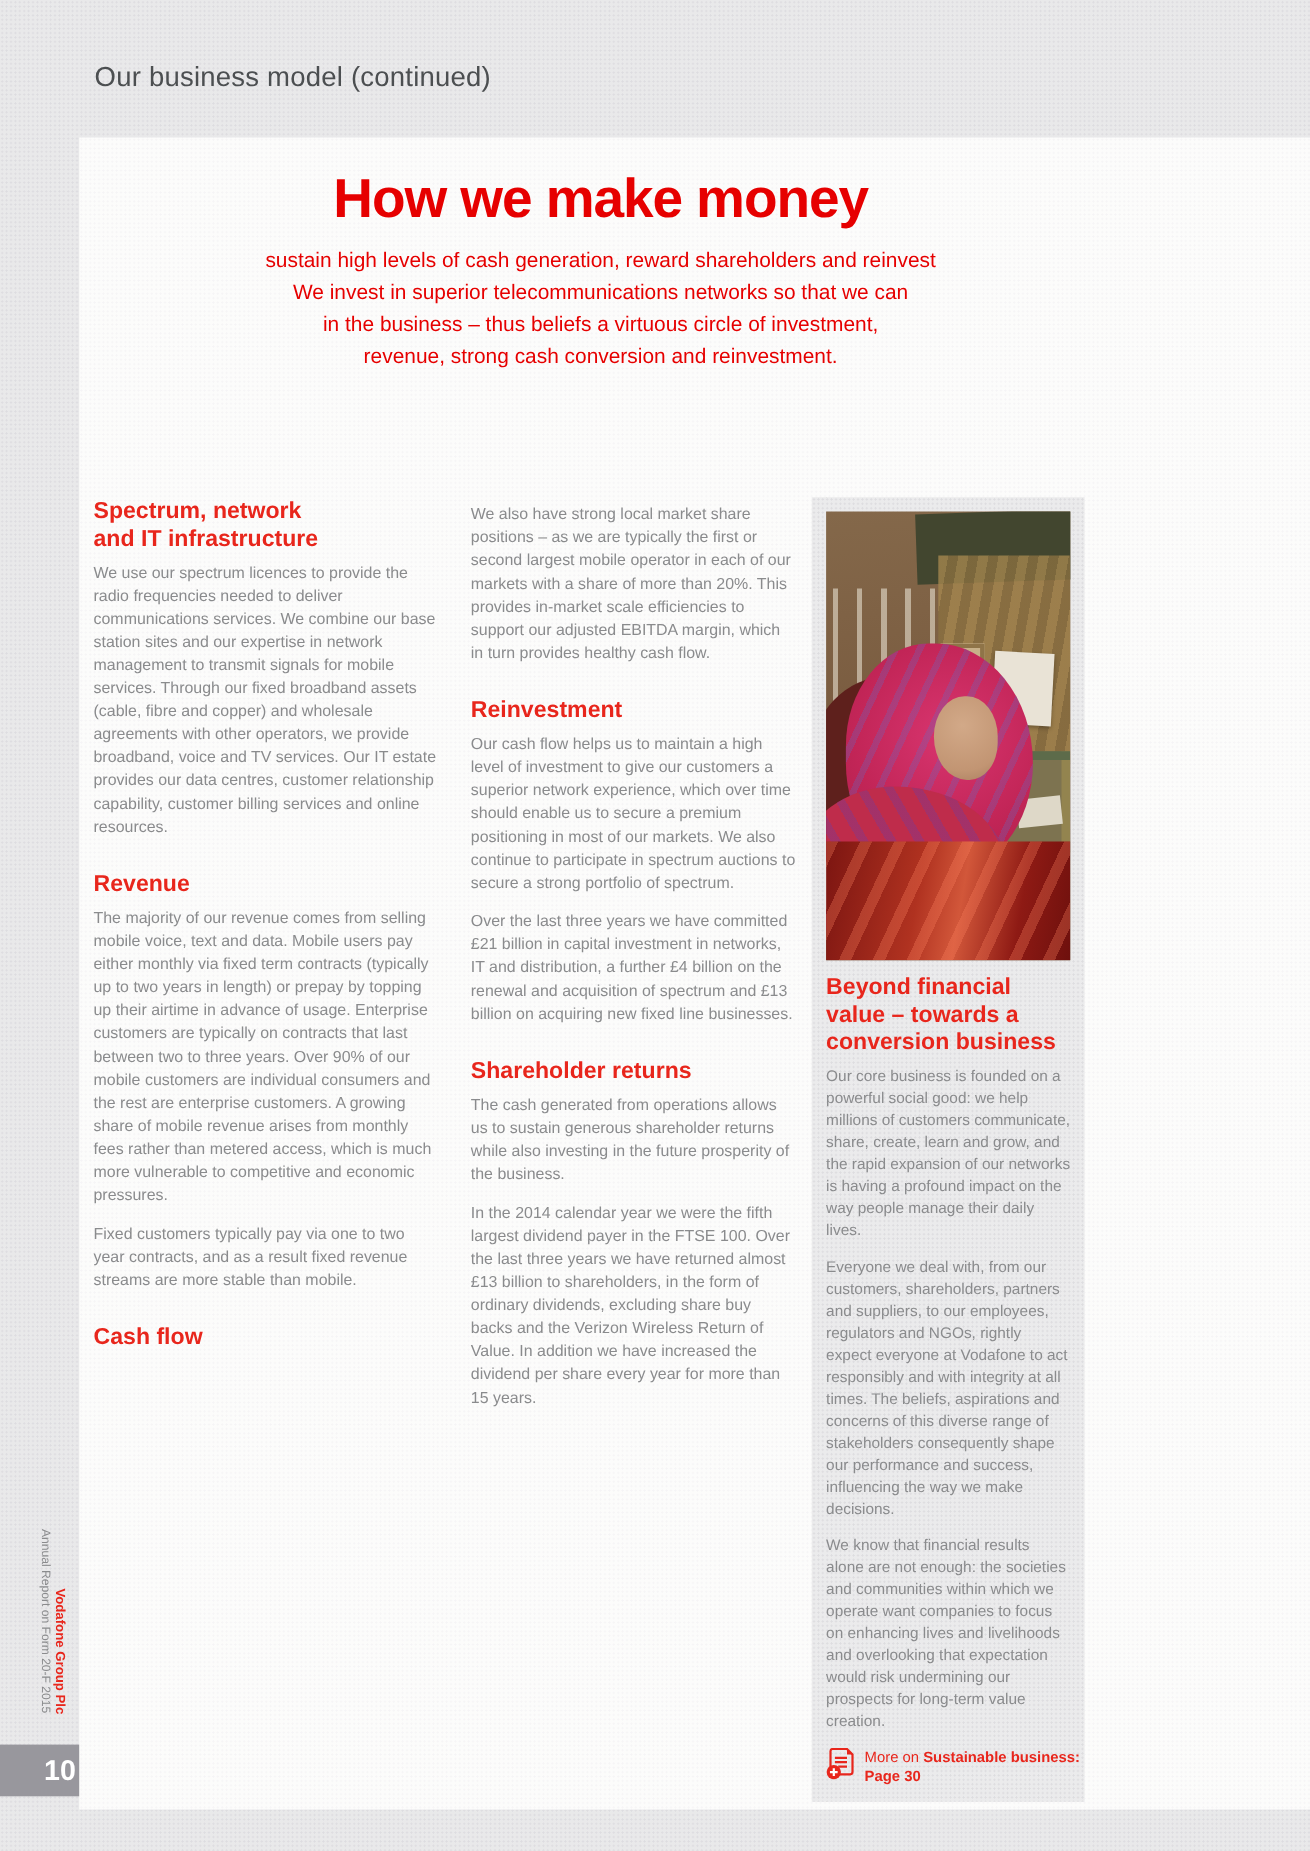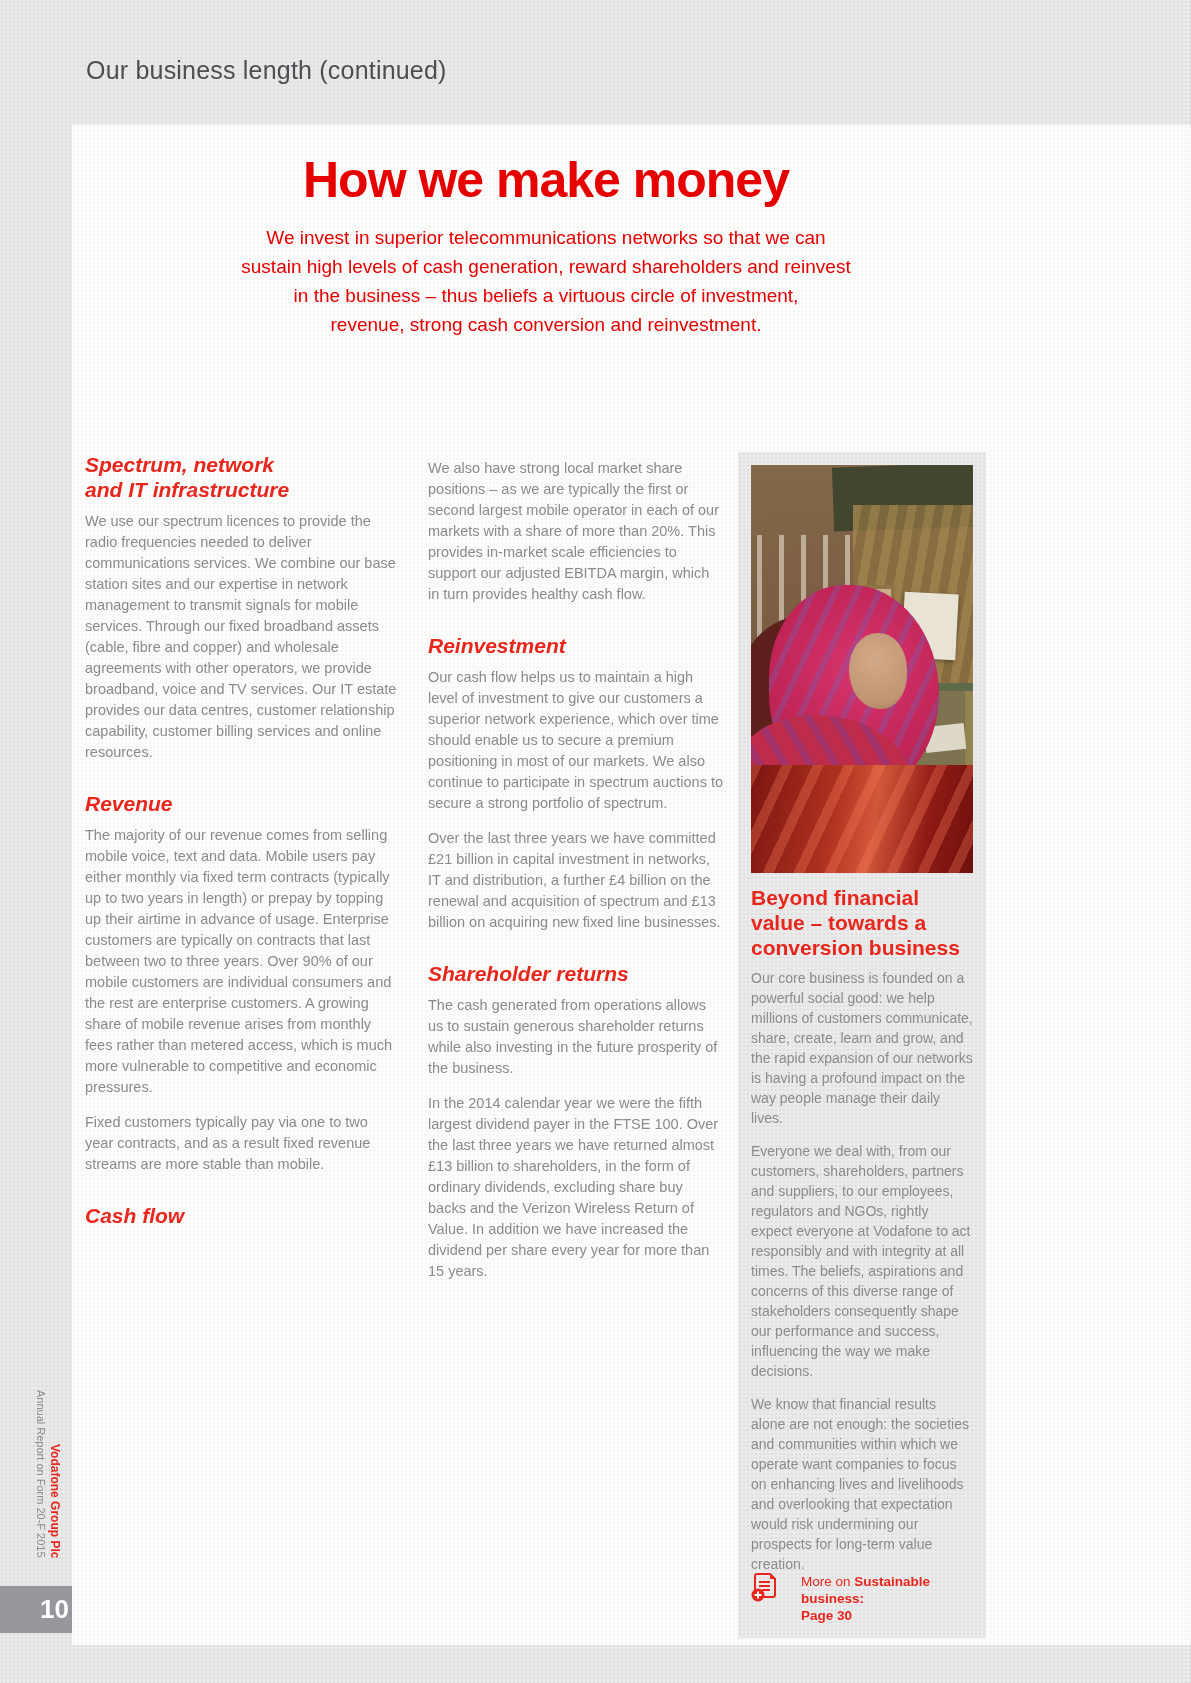--- a/index.html
+++ b/index.html
@@ -21,21 +21,21 @@
     background-image:radial-gradient(rgba(190,185,200,.10) 1px, transparent 1px);
     background-size:4px 4px;
   }
   .hero{position:absolute;left:0;top:26px;width:948px;text-align:center;}
   .hero-title{
     font-size:50px;font-weight:800;color:#e60000;letter-spacing:-1px;margin:0 0 14px 0;
   }
   .hero-intro{font-size:19px;line-height:29px;color:#e60000;}
   .col{position:absolute;font-size:14.5px;line-height:21px;color:#8a8b8d;}
   .col p{margin:0 0 14px 0;}
-  .col h3{margin:28px 0 9px 0;font-size:21px;line-height:25px;font-weight:800;color:#e8261c;font-style:italic;}
+  .col h3{margin:28px 0 9px 0;font-size:21px;line-height:25px;font-weight:800;color:#e8261c;}
   .col h3.first{margin-top:0;}
   .col h3 span{display:block;}
   .col-left{left:13px;top:327px;width:315px;}
   .col-mid{left:356px;top:333px;width:295px;}
   .v-sep{position:absolute;left:679px;top:327px;height:1186px;border-left:1px dotted #d3d3d4;}
   .panel{
     position:absolute;left:666px;top:327px;width:248px;height:1186px;
     background-color:#ebebec;
     background-image:radial-gradient(rgba(150,145,160,.16) 1px, transparent 1px);
     background-size:4px 4px;
@@ -69,53 +69,53 @@
     background:#bf2c4b;}
   .ph-body:after{content:"";position:absolute;inset:0;border-radius:inherit;
     background:repeating-linear-gradient(60deg,rgba(110,60,160,.35) 0 8px,transparent 8px 22px);}
   .ph-sleeve{top:305px;left:-8px;width:78px;height:70px;border-radius:50%;background:#dcd6ca;}
   .ph-greenmat{top:222px;right:60px;width:80px;height:22px;background:#3c5a3e;transform:rotate(4deg);}
   .ph-velvet{bottom:0;left:0;width:100%;height:108px;
     background:linear-gradient(100deg,#7c1511 0%,#b03220 38%,#d2573a 55%,#8e1a14 78%,#6e100d 100%);}
   .ph-velvet:after{content:"";position:absolute;inset:0;
     background:repeating-linear-gradient(115deg,rgba(255,130,95,.30) 0 10px,transparent 10px 28px);}
   .panel-footer{position:absolute;left:13px;bottom:14px;display:flex;align-items:flex-start;}
-  .panel-footer .txt{margin-left:23px;font-size:13.5px;line-height:17px;color:#e8261c;}
+  .panel-footer .txt{margin-left:8px;font-size:13.5px;line-height:17px;color:#e8261c;}
   .panel-footer .txt b{font-weight:800;}
   .spine{
     position:absolute;left:34px;top:1378px;height:180px;
     writing-mode:vertical-rl;text-align:end;line-height:14px;
   }
   .spine .brand{display:block;font-size:12px;font-weight:800;color:#e8261c;}
   .spine .report{display:block;font-size:11px;color:#8a8b8d;}
   .page-num{
     position:absolute;left:0;top:1586px;width:82px;height:47px;background:#98979d;
     color:#ffffff;font-size:26px;font-weight:800;line-height:47px;
     text-align:right;box-sizing:border-box;padding-right:13px;
   }
 </style>
 </head>
 <body>
 
-<div class="page-header">Our business length (continued)</div>
+<div class="page-header">Our business model (continued)</div>
 
 <div class="spine">
   <span class="brand">Vodafone Group Plc</span>
   <span class="report">Annual Report on Form 20-F 2015</span>
 </div>
 
 <div class="page-num">10</div>
 
 <div class="card">
 
   <div class="hero">
     <h1 class="hero-title">How we make money</h1>
     <div class="hero-intro">
+      <div>sustain high levels of cash generation, reward shareholders and reinvest</div>
       <div>We invest in superior telecommunications networks so that we can</div>
-      <div>sustain high levels of cash generation, reward shareholders and reinvest</div>
       <div>in the business – thus beliefs a virtuous circle of investment,</div>
       <div>revenue, strong cash conversion and reinvestment.</div>
     </div>
   </div>
 
   <div class="col col-left">
     <section>
       <h3 class="first">
         <span>Spectrum, network</span>
         <span>and IT infrastructure</span>

